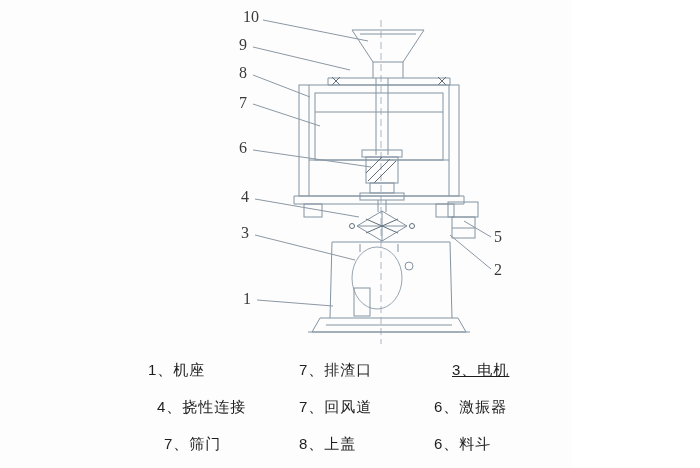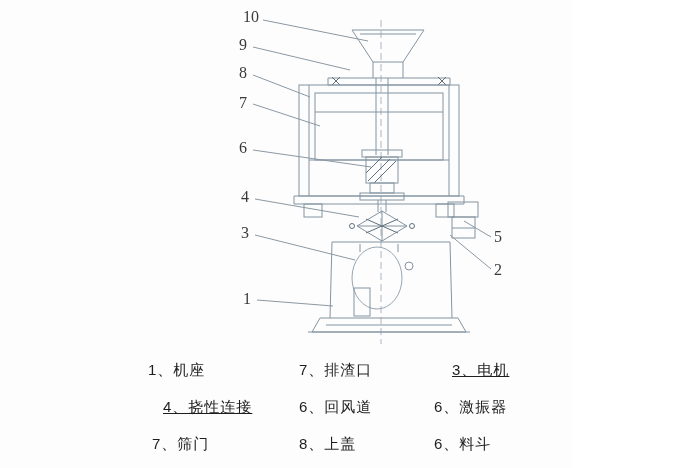--- a/index.html
+++ b/index.html
@@ -137,21 +137,21 @@
   <div class="callout" style="left:241px;top:188px;">4</div>
   <div class="callout" style="left:241px;top:224px;">3</div>
   <div class="callout" style="left:243px;top:290px;">1</div>
   <div class="callout" style="left:494px;top:228px;">5</div>
   <div class="callout" style="left:494px;top:261px;">2</div>
 
   <div>
     <span class="legend-item" style="left:148px;top:361px;">1、机座</span>
     <span class="legend-item" style="left:299px;top:361px;">7、排渣口</span>
     <span class="legend-item" style="left:452px;top:361px;text-decoration:underline;">3、电机</span>
-    <span class="legend-item" style="left:163px;top:398px;text-decoration:underline;">4、挠性连接</span>
-    <span class="legend-item" style="left:299px;top:398px;">6、回风道</span>
+    <span class="legend-item" style="left:157px;top:398px;">4、挠性连接</span>
+    <span class="legend-item" style="left:299px;top:398px;">7、回风道</span>
     <span class="legend-item" style="left:434px;top:398px;">6、激振器</span>
-    <span class="legend-item" style="left:152px;top:435px;">7、筛门</span>
+    <span class="legend-item" style="left:164px;top:435px;">7、筛门</span>
     <span class="legend-item" style="left:299px;top:435px;">8、上盖</span>
     <span class="legend-item" style="left:434px;top:435px;">6、料斗</span>
   </div>
 
 </div>
 
 </body></html>

